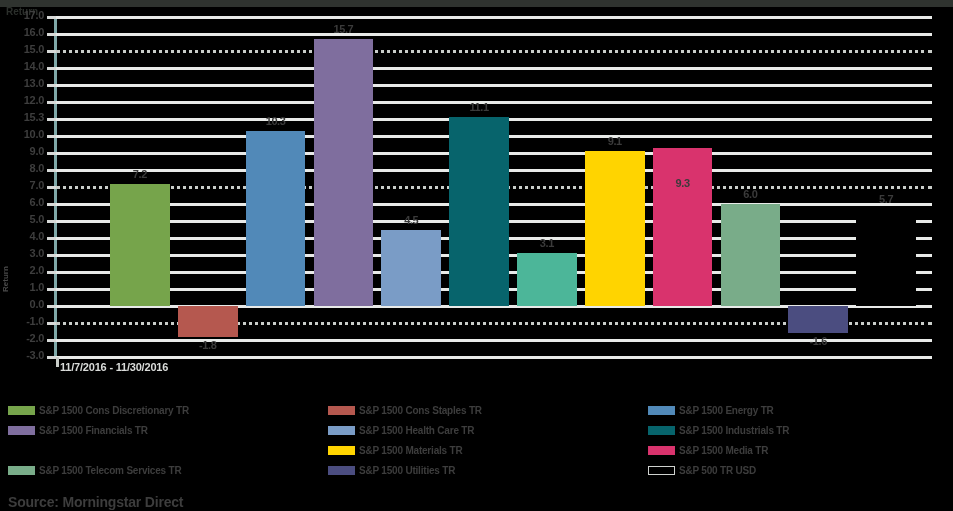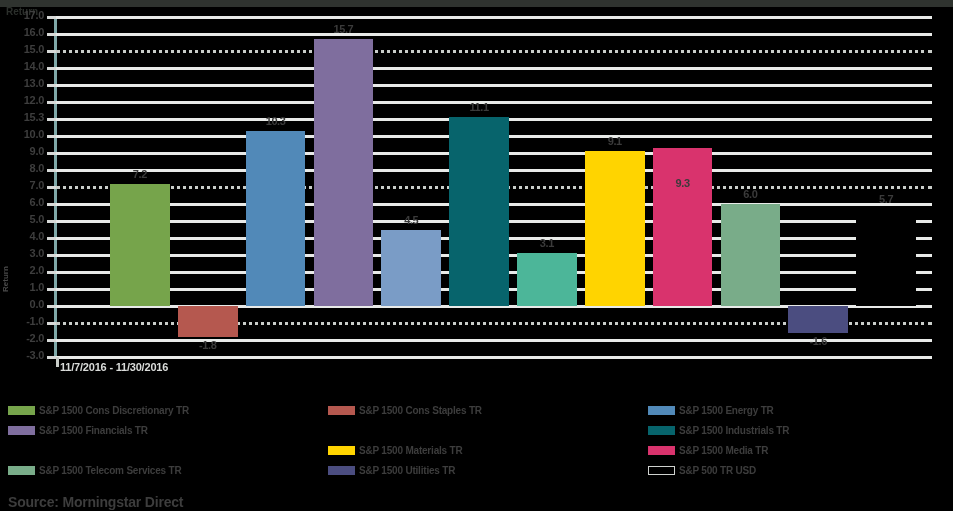--- a/index.html
+++ b/index.html
@@ -290,20 +290,24 @@
       <span class="legend-text">S&amp;P 1500 Cons Staples TR</span>
     </div>
     <div class="legend-row" style="left: 640px; top: 0px;">
       <span class="swatch" style="background: rgb(81, 137, 184);"></span>
       <span class="legend-text">S&amp;P 1500 Energy TR</span>
     </div>
     <div class="legend-row" style="left: 0px; top: 20px;">
       <span class="swatch" style="background: rgb(127, 110, 158);"></span>
       <span class="legend-text">S&amp;P 1500 Financials TR</span>
     </div>
+    <div class="legend-row" style="left: 320px; top: 20px;">
+      <span class="swatch" style="background: rgb(122, 156, 198);"></span>
+      <span class="legend-text">S&amp;P 1500 Health Care TR</span>
+    </div>
     <div class="legend-row" style="left: 640px; top: 20px;">
       <span class="swatch" style="background: rgb(7, 100, 108);"></span>
       <span class="legend-text">S&amp;P 1500 Industrials TR</span>
     </div>
     <div class="legend-row" style="left: 320px; top: 40px;">
       <span class="swatch" style="background: rgb(255, 212, 0);"></span>
       <span class="legend-text">S&amp;P 1500 Materials TR</span>
     </div>
     <div class="legend-row" style="left: 640px; top: 40px;">
       <span class="swatch" style="background: rgb(217, 51, 109);"></span>

